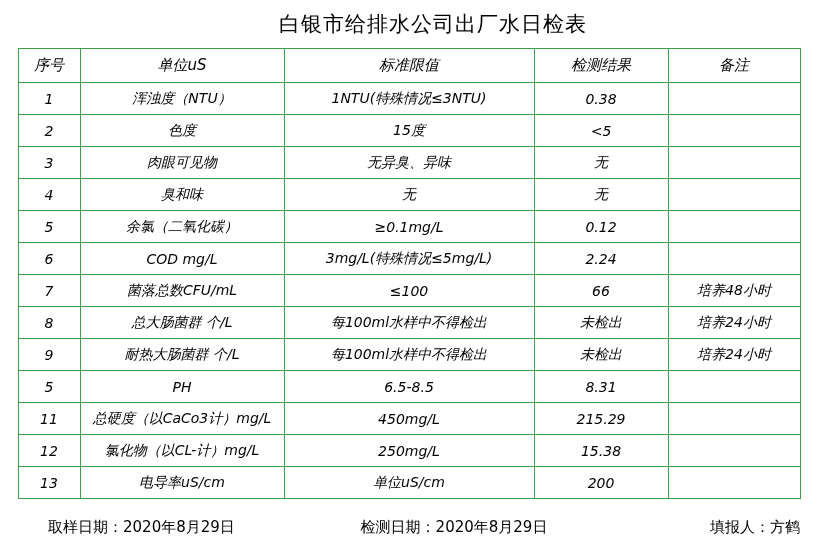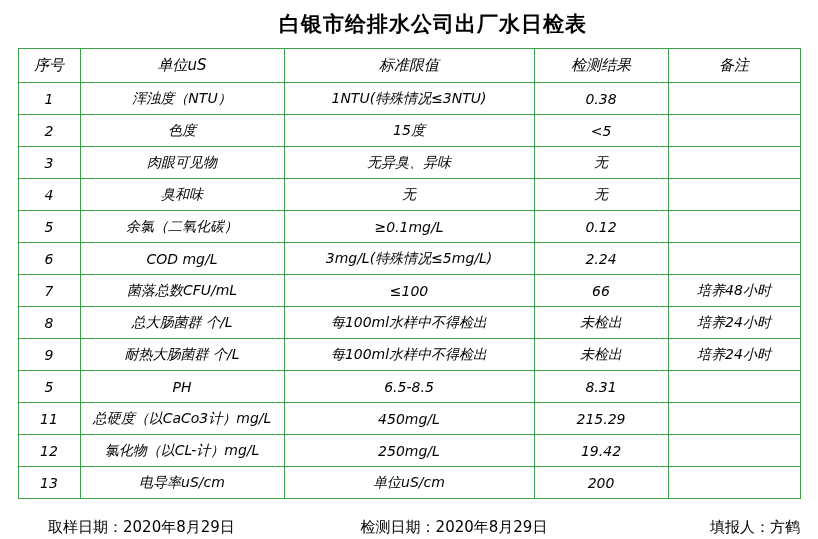--- a/index.html
+++ b/index.html
@@ -16,21 +16,21 @@
   }
   .page {
     position: relative;
     width: 818px;
     height: 539px;
     box-sizing: border-box;
   }
   .title {
     text-align: center;
     font-size: 21px;
-    font-weight: bold;
+    font-weight: normal;
     letter-spacing: 1px;
     padding-top: 10px;
     padding-bottom: 10px;
     font-family: "DejaVu Sans", "Liberation Sans", sans-serif;
     margin-left: 48px;
   }
   table.report {
     border-collapse: collapse;
     margin: 0 auto;
     width: 782px;
@@ -166,21 +166,21 @@
         <td>11</td>
         <td>总硬度（以CaCo3计）mg/L</td>
         <td>450mg/L</td>
         <td>215.29</td>
         <td></td>
       </tr>
       <tr>
         <td>12</td>
         <td>氯化物（以CL-计）mg/L</td>
         <td>250mg/L</td>
-        <td>19.42</td>
+        <td>15.38</td>
         <td></td>
       </tr>
       <tr>
         <td>13</td>
         <td>电导率uS/cm</td>
         <td>单位uS/cm</td>
         <td>200</td>
         <td></td>
       </tr>
     </tbody>

